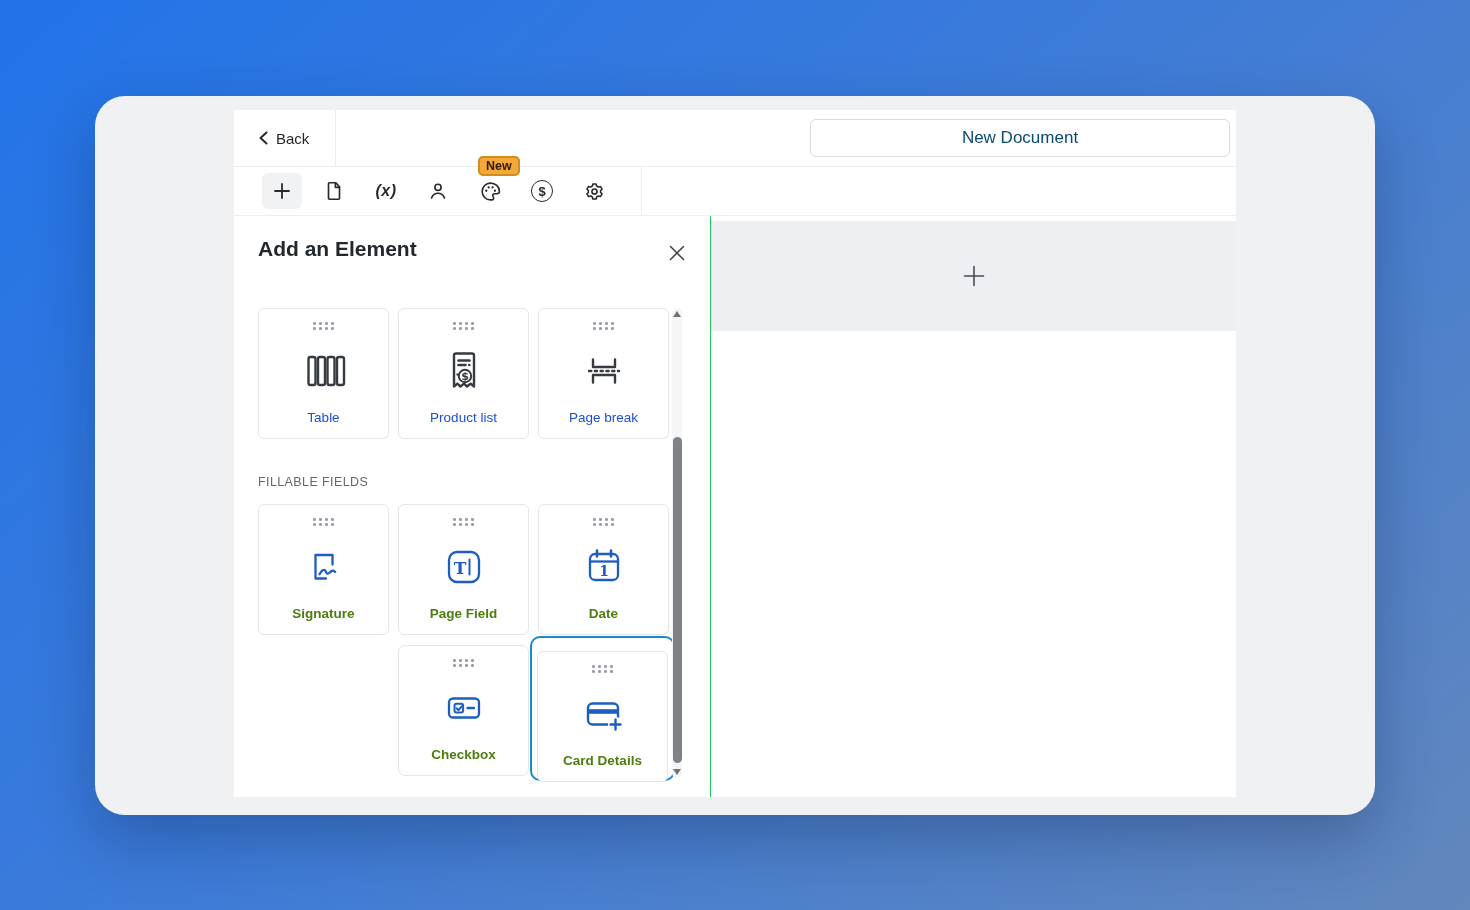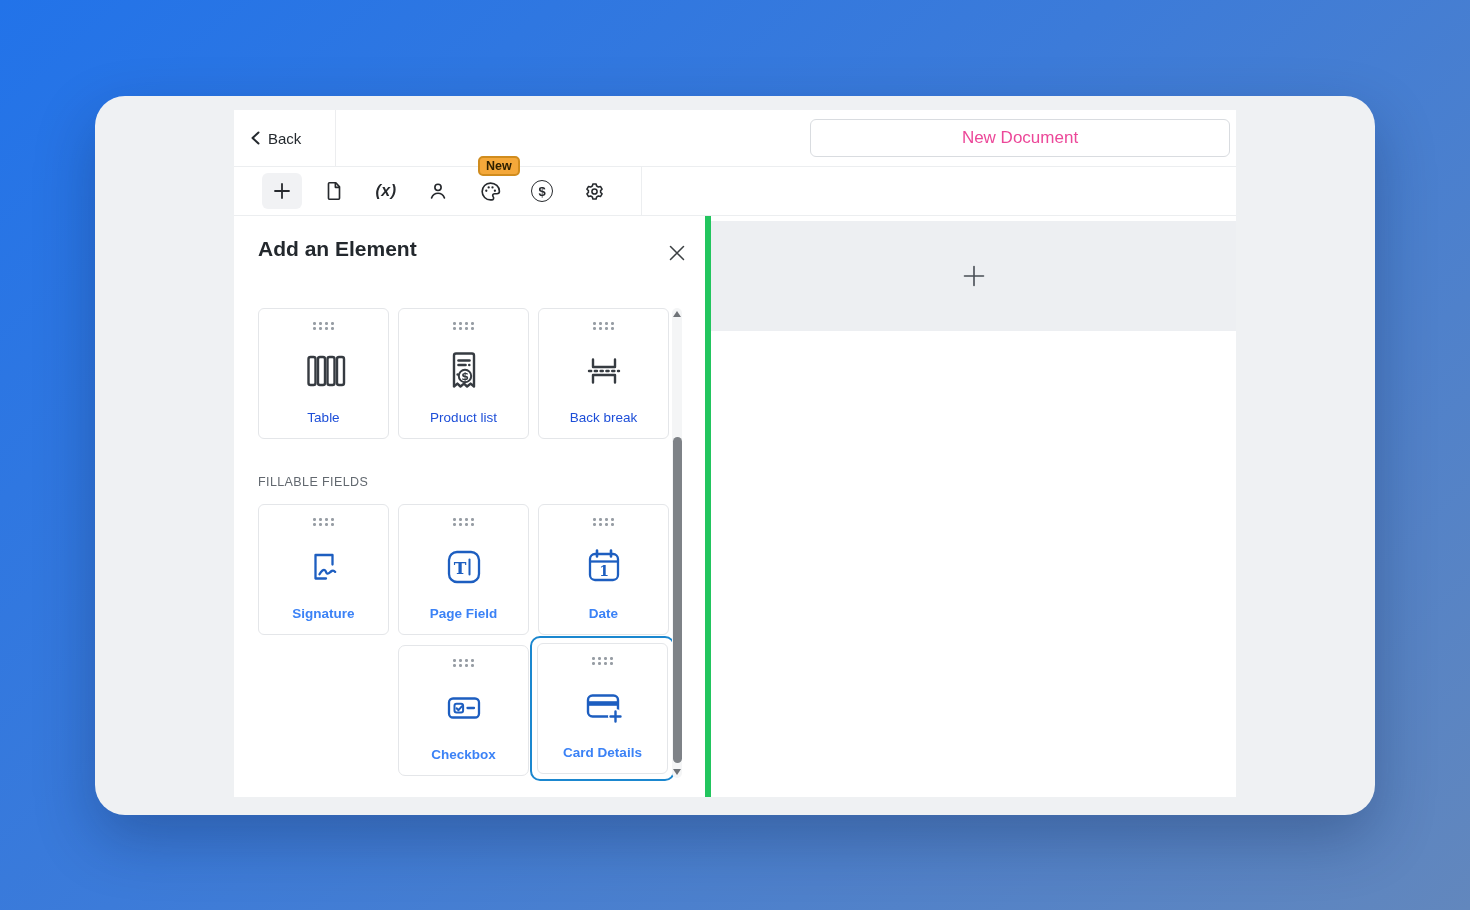--- a/index.html
+++ b/index.html
@@ -16,27 +16,27 @@
   }
   .content {
     position:absolute; left:139px; top:14px; width:1002px; height:687px;
     background:#ffffff; overflow:visible;
   }
   
   .topbar { position:relative; height:56px; }
   .back-area {
     position:absolute; left:0; top:0; width:102px; height:56px;
     border-right:1px solid #ecedef; display:flex; align-items:center;
-    padding-left:16px; gap:7px; cursor:pointer;
+    padding-left:24px; gap:7px; cursor:pointer;
   }
   .back-label { font-size:15px; font-weight:500; color:#24292e; }
   .title-input {
     position:absolute; left:576px; top:9px; width:420px; height:38px;
     border:1px solid #d9dce0; border-radius:6px; background:#fff;
-    text-align:center; font-size:17px; color:#ec4899;
+    text-align:center; font-size:17px; color:#0c4a6e;
     font-family:"Liberation Sans", sans-serif; outline:none;
   }
   
   .toolbar {
     position:absolute; left:0; top:56px; right:0; height:50px;
     border-top:1px solid #eceef0; border-bottom:1px solid #eceef0;
   }
   .tools {
     height:100%; width:408px; border-right:1px solid #eceef0;
     display:flex; align-items:center; padding-left:28px; gap:12px;
@@ -55,21 +55,21 @@
   .new-badge {
     position:absolute; left:244px; top:46px; z-index:6;
     background:#f4a83a; border:2px solid #d08c1e; border-radius:5px;
     padding:8px 6px; height:20px; display:flex; align-items:center;
     font-size:12.5px; font-weight:700; color:#2e2000;
   }
   
   .main { position:absolute; left:0; top:106px; right:0; bottom:0; }
   .panel {
     position:absolute; left:0; top:0; bottom:0; width:477px;
-    background:#fff; border-right:6px solid #22c55e;
+    background:#fff; border-right:1px solid #22c55e;
   }
   .panel-title { position:absolute; left:24px; top:21px; font-size:21px; font-weight:600; color:#23282d; }
   .close-btn {
     position:absolute; left:430px; top:24px; width:26px; height:26px;
     display:flex; align-items:center; justify-content:center; cursor:pointer;
   }
   .section-label {
     position:absolute; left:24px; top:259px; font-size:12.5px; font-weight:500;
     color:#62686f; letter-spacing:.4px;
   }
@@ -78,26 +78,26 @@
     border:1px solid #e4e6e9; border-radius:6px;
     display:flex; flex-direction:column; align-items:center; cursor:pointer;
   }
   .dots {
     margin-top:12px; display:grid;
     grid-template-columns:repeat(4,6px); grid-template-rows:repeat(2,5px);
   }
   .dots i { width:2.4px; height:2.4px; background:#989ea5; border-radius:50%; margin:auto; }
   .card-icon { flex:1; display:flex; align-items:center; justify-content:center; }
   .card-label { margin-bottom:13px; font-size:13.5px; color:#1d4ed8; font-weight:500; }
-  .card.blue .card-label { color:#3b82f6; font-weight:600; }
+  .card.blue .card-label { color:#4d7c0f; font-weight:600; }
   .sel-ring {
     position:absolute; left:296px; top:420px; width:145px; height:145px;
     border:2px solid #1b87cf; border-radius:10px; padding:5px; background:#fff;
   }
-  .sel-ring .card { position:relative; left:0; top:0;align-items:center; }
+  .sel-ring .card { position:relative; left:0; top:8px;align-items:center; }
   
   .scrollbar {
     position:absolute; left:438px; top:92px; width:10px; height:470px;
     background:#f4f5f6; border-radius:5px;
   }
   .sb-thumb { position:absolute; left:.5px; top:129px; width:9px; height:326px; background:#7e8287; border-radius:4.5px; cursor:grab; }
   .sb-up, .sb-down { position:absolute; left:1px; width:0; height:0; border-left:4px solid transparent; border-right:4px solid transparent; cursor:pointer; }
   .sb-up { top:3px; border-bottom:6px solid #6f7378; }
   .sb-down { bottom:3px; border-top:6px solid #6f7378; }
   
@@ -243,21 +243,21 @@
             </span>
           <span class="card-icon">
             <svg width="48" height="48" viewBox="0 0 48 48">
               <g fill="none" stroke="#363b41" stroke-width="2.4" stroke-linecap="round" stroke-linejoin="round">
                 <path d="M13 12.5v7.5h22v-7.5"></path>
                 <path d="M13 35.5v-7.5h22v7.5"></path>
                 <path d="M9 24h30" stroke-dasharray="2.2 3.6"></path>
               </g>
             </svg>
           </span>
-          <span class="card-label">Back break</span>
+          <span class="card-label">Page break</span>
         </div>
 
         <div class="section-label">FILLABLE FIELDS</div>
 
         <div class="card blue" style="left:24px; top:288px;">
           <span class="dots">
               <i></i>
               <i></i>
               <i></i>
               <i></i>

